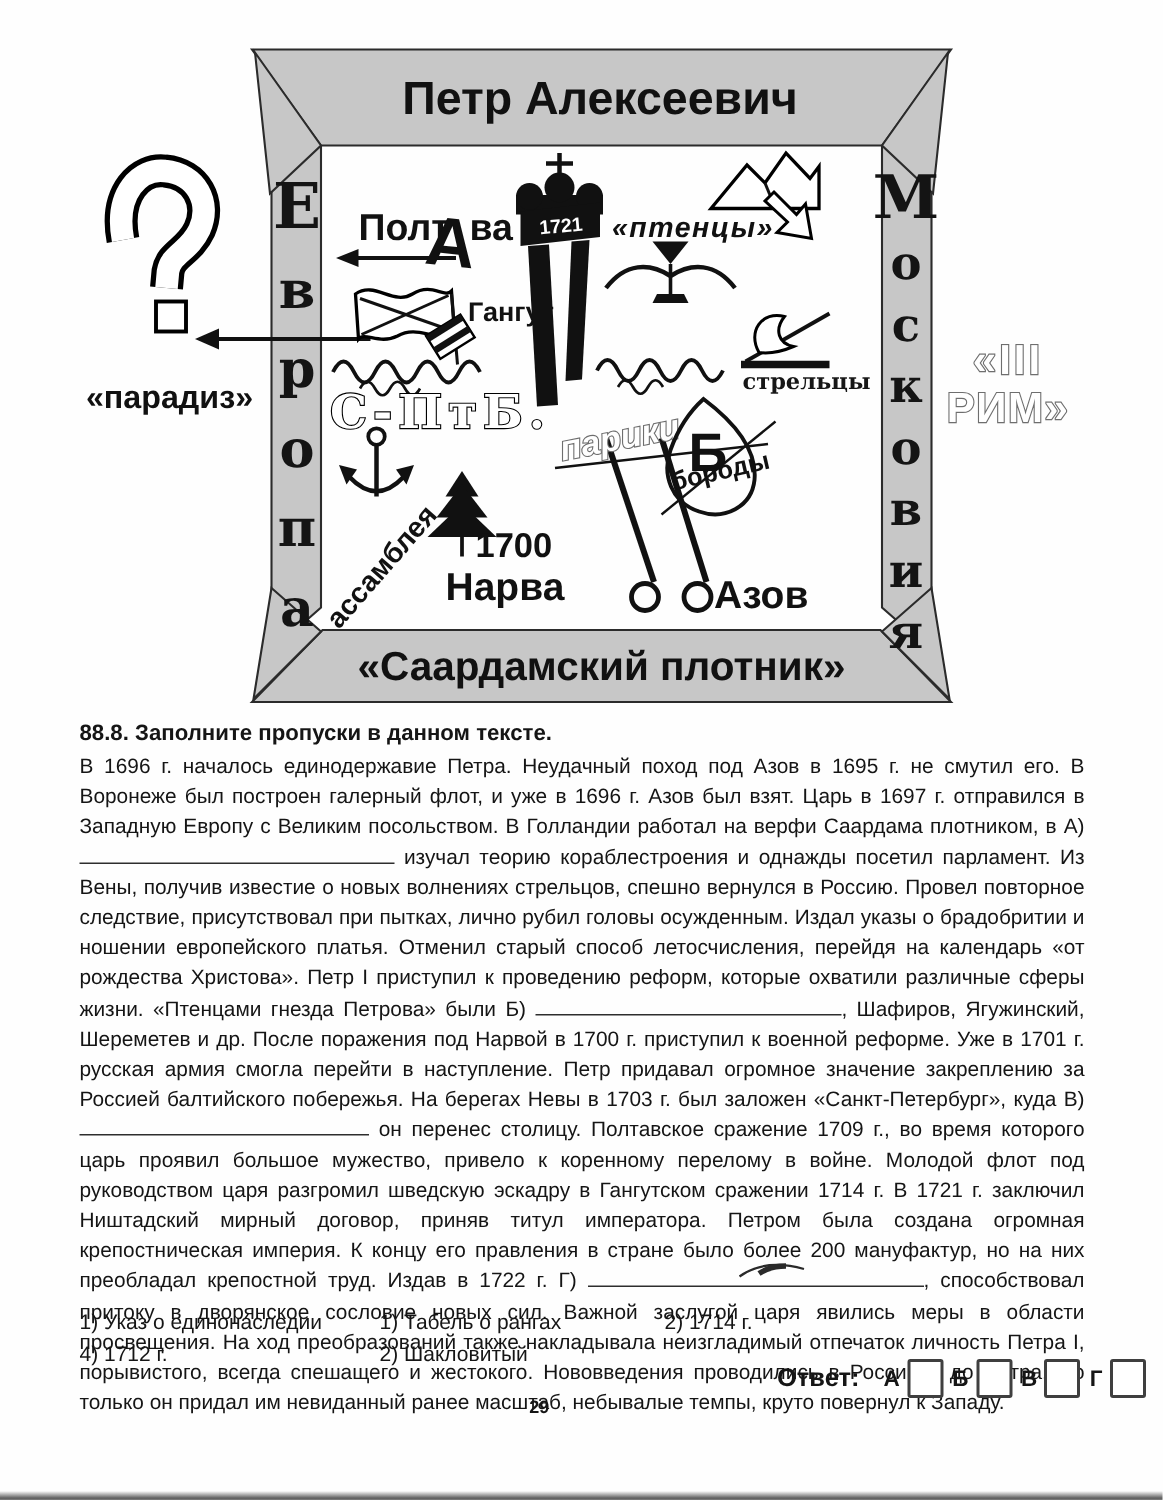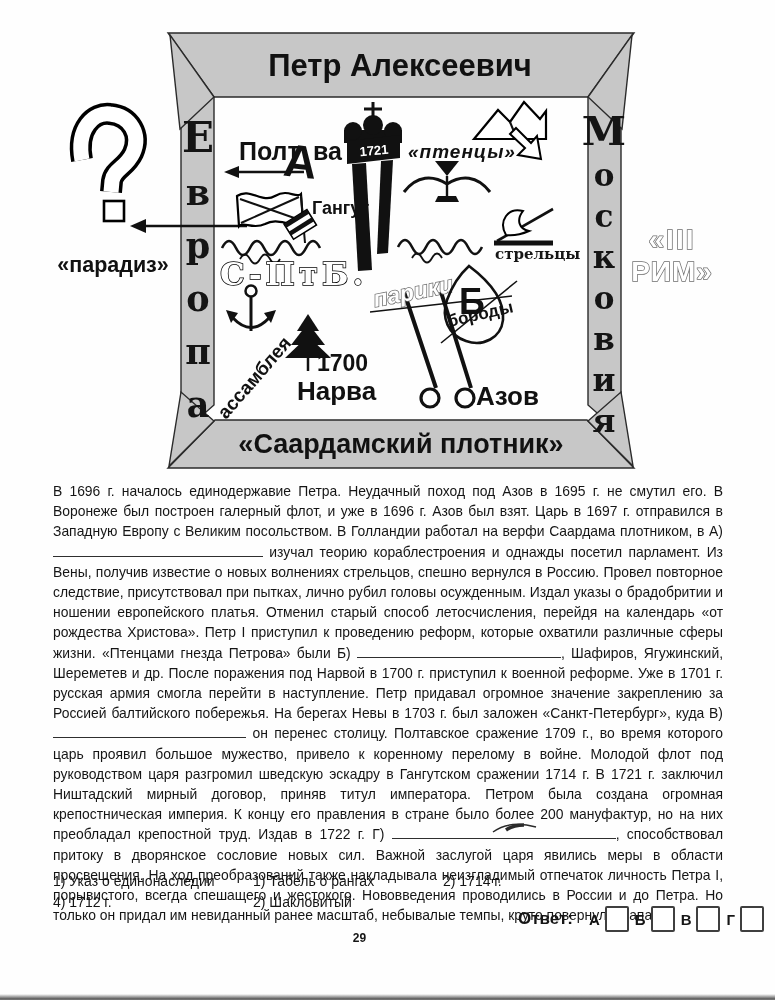--- a/index.html
+++ b/index.html
@@ -202,20 +202,21 @@
   <g>
     <path d="M 469 266 C 489 281 505 299 503 320 C 501 338 483 347 466 341 C 448 335 441 317 447 300 C 452 286 459 275 469 266 Z" class="ink" stroke-width="2.6"></path>
     <text x="472" y="314" text-anchor="middle" class="sans-b" font-size="36">Б</text>
     <text transform="translate(449,327) rotate(-13)" class="sans-b" font-size="17">бороды</text>
     <line x1="370" y1="312" x2="512" y2="296" class="ink" stroke-width="1.6"></line>
     <line x1="441" y1="343" x2="517" y2="281" class="ink" stroke-width="1.6"></line>
   </g>
 </svg>
 
 <div class="task">
+  <p class="task-heading"><span>88.8.</span> <span>Заполните пропуски в данном тексте.</span></p>
   <div class="task-text">В 1696 г. началось единодержавие Петра. Неудачный поход под Азов в 1695 г. не смутил его. В Воронеже был построен галерный флот, и уже в 1696 г. Азов был взят. Царь в 1697 г. отправился в Западную Европу с Великим посольством. В Голландии работал на верфи Саардама плотником, в А) <span class="blank" style="width: 210px;"></span> изучал теорию кораблестроения и однажды посетил парламент. Из Вены, получив известие о новых волнениях стрельцов, спешно вернулся в Россию. Провел повторное следствие, присутствовал при пытках, лично рубил головы осужденным. Издал указы о брадобритии и ношении европейского платья. Отменил старый способ летосчисления, перейдя на календарь «от рождества Христова». Петр I приступил к проведению реформ, которые охватили различные сферы жизни. «Птенцами гнезда Петрова» были Б) <span class="blank" style="width: 204px;"></span>, Шафиров, Ягужинский, Шереметев и др. После поражения под Нарвой в 1700 г. приступил к военной реформе. Уже в 1701 г. русская армия смогла перейти в наступление. Петр придавал огромное значение закреплению за Россией балтийского побережья. На берегах Невы в 1703 г. был заложен «Санкт-Петербург», куда В) <span class="blank" style="width: 193px;"></span> он перенес столицу. Полтавское сражение 1709 г., во время которого царь проявил большое мужество, привело к коренному перелому в войне. Молодой флот под руководством царя разгромил шведскую эскадру в Гангутском сражении 1714 г. В 1721 г. заключил Ништадский мирный договор, приняв титул императора. Петром была создана огромная крепостническая империя. К концу его правления в стране было более 200 мануфактур, но на них преобладал крепостной труд. Издав в 1722 г. Г) <span class="blank" style="width: 224px;"><svg class="scribble" width="46" height="13" viewBox="0 0 46 13">
           <path d="M1 11 C 12 3 26 1 44 6" stroke="#2a2a2a" fill="none" stroke-width="1.5"></path>
           <path d="M14 9 C 20 5 26 4 32 4" stroke="#2a2a2a" fill="none" stroke-width="3.6"></path>
         </svg></span>, способствовал притоку в дворянское сословие новых сил. Важной заслугой царя явились меры в области просвещения. На ход преобразований также накладывала неизгладимый отпечаток личность Петра I, порывистого, всегда спешащего и жестокого. Нововведения проводились в России и до Петра. Но только он придал им невиданный ранее масштаб, небывалые темпы, круто повернул к Западу.</div>
 </div>
 
 <div class="options">
     <div class="option">1) Указ о единонаследии</div>
     <div class="option">4) 1712 г.</div>
     <div class="option">1) Табель о рангах</div>

